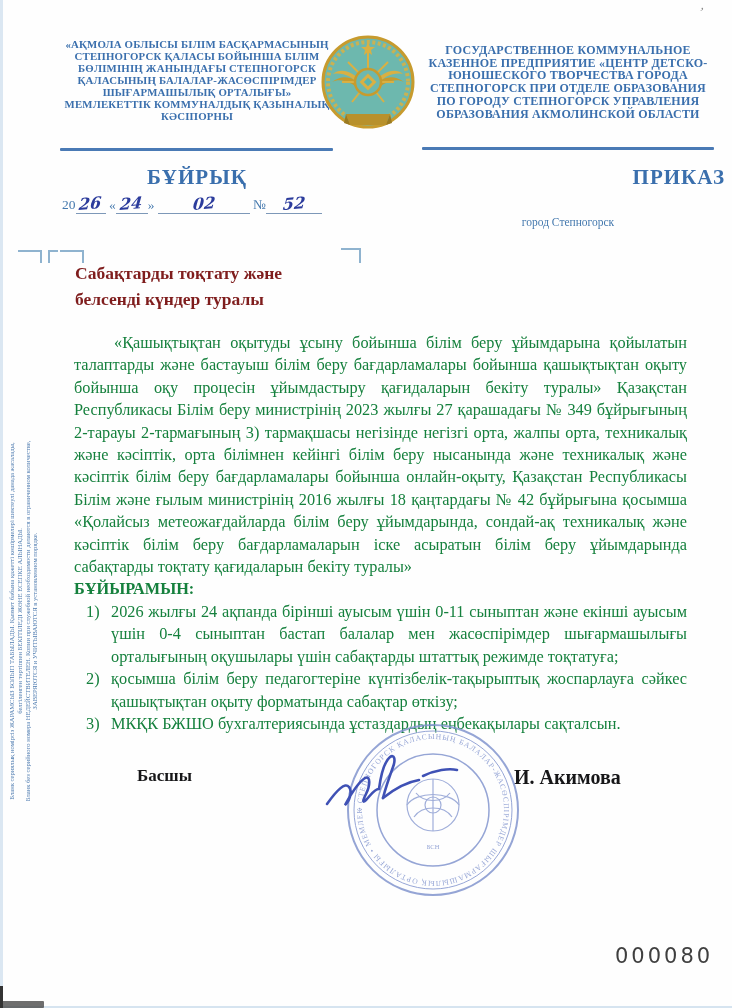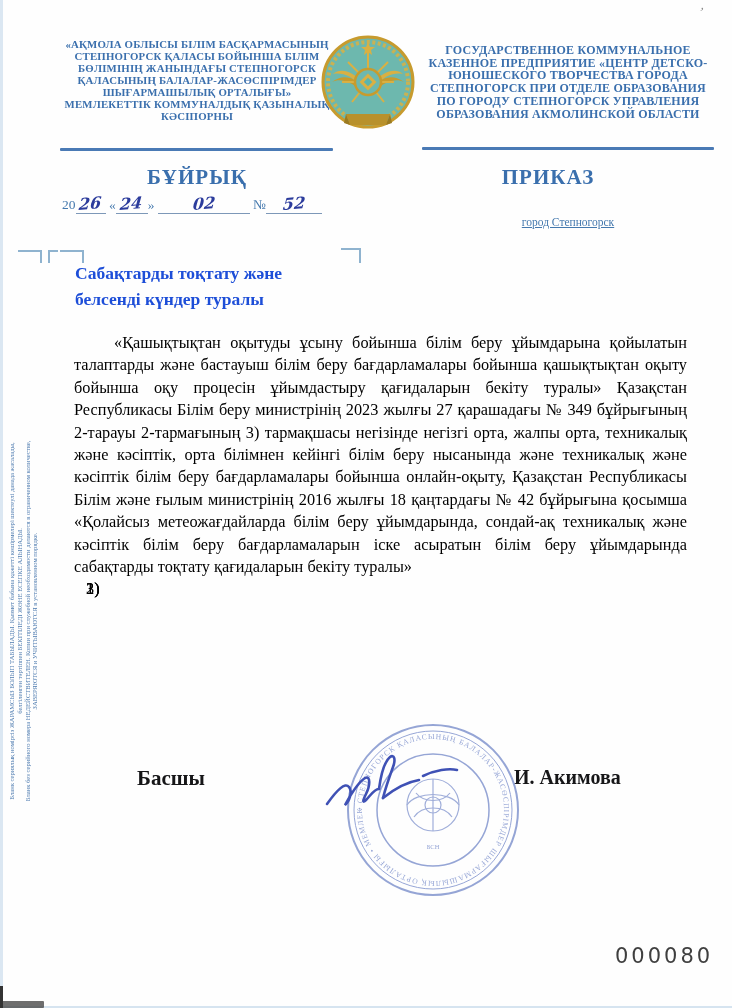--- a/index.html
+++ b/index.html
@@ -30,66 +30,66 @@
   .rule-left{left:60px;top:148px;width:273px;}
   .rule-right{left:422px;top:147px;width:292px;}
   .emblem{position:absolute;left:320px;top:26px;width:96px;height:114px;}
 
   
   .title-kk,.title-ru{
     position:absolute;top:165px;font-weight:bold;font-size:21px;
     color:#3a6fad;text-align:center;letter-spacing:1px;
   }
   .title-kk{left:62px;width:270px;}
-  .title-ru{left:404px;width:288px;}
+  .title-ru{left:437px;width:288px;text-align:right;}
 
   
   .date-row{
     position:absolute;left:62px;top:194px;width:280px;
     font-size:13.5px;color:#4579ae;white-space:nowrap;
   }
   .hw{
     font-family:"DejaVu Serif", serif;font-style:italic;font-weight:bold;
     color:#2c3c9c;font-size:16px;display:inline-block;
     transform:rotate(-5deg) skewX(-10deg);
   }
   .blank{display:inline-block;border-bottom:1px solid #7d98b8;text-align:center;}
   .b-year{min-width:30px;}
   .b-day{min-width:32px;}
   .b-month{min-width:92px;}
   .b-num{min-width:56px;}
   .place-kk{position:absolute;left:62px;top:221px;width:270px;text-align:center;font-size:11.5px;color:#4579ae;}
-  .place-ru{position:absolute;left:424px;top:216px;width:288px;text-align:center;font-size:11.5px;color:#4579ae;text-decoration:underline;}
+  .place-ru{position:absolute;left:424px;top:216px;width:288px;text-align:center;font-size:11.5px;color:#4579ae;}
 
   
   .cm{position:absolute;border-color:#8fb3cf;border-style:solid;border-width:0;}
   .cm1{left:18px;top:250px;width:22px;height:11px;border-top-width:2px;border-right-width:2px;}
   .cm2{left:48px;top:250px;width:8px;height:11px;border-top-width:2px;border-left-width:2px;}
   .cm3{left:60px;top:250px;width:22px;height:11px;border-top-width:2px;border-right-width:2px;}
   .cm4{left:341px;top:248px;width:18px;height:13px;border-top-width:2px;border-right-width:2px;}
 
   
   .subject{
     position:absolute;left:75px;top:260px;width:275px;
-    font-weight:bold;font-size:17.5px;line-height:26px;color:#1d4ed8;
+    font-weight:bold;font-size:17.5px;line-height:26px;color:#7f1d1d;
   }
 
   
   .body-block{
     position:absolute;left:74px;top:332px;width:613px;
-    font-size:16.3px;line-height:22.4px;text-align:justify;color:#000000;
+    font-size:16.3px;line-height:22.4px;text-align:justify;color:#15803d;
   }
   .body-par{text-indent:40px;margin:0;}
   .decree{font-weight:bold;margin:0;}
   .items{margin:0;}
   .item{position:relative;padding-left:37px;text-align:justify;}
   .item .marker{position:absolute;left:12px;}
 
   
-  .pos-title{position:absolute;left:137px;top:766px;font-weight:bold;font-size:21px;color:#161618;}
+  .pos-title{position:absolute;left:137px;top:766px;font-weight:bold;font-size:17px;color:#161618;}
   .signer{position:absolute;left:514px;top:766px;font-weight:bold;font-size:20px;color:#161618;}
   .sig-svg{position:absolute;left:323px;top:742px;z-index:3;}
   .stamp{position:absolute;left:344px;top:721px;width:178px;height:178px;color:#7f92cd;opacity:.82;z-index:1;}
 
   
   .serial{
     position:absolute;left:615px;top:944px;
     font-family:"DejaVu Sans", sans-serif;font-size:21px;font-weight:400;
     letter-spacing:3px;color:#3f3f3f;
   }
@@ -163,29 +163,33 @@
 
   <div class="cm cm1"></div>
   <div class="cm cm2"></div>
   <div class="cm cm3"></div>
   <div class="cm cm4"></div>
 
   <div class="subject">Сабақтарды тоқтату және белсенді күндер туралы</div>
 
   <div class="body-block">
     <p class="body-par">«Қашықтықтан оқытуды ұсыну бойынша білім беру ұйымдарына қойылатын талаптарды және бастауыш білім беру бағдарламалары бойынша қашықтықтан оқыту бойынша оқу процесін ұйымдастыру қағидаларын бекіту туралы» Қазақстан Республикасы Білім беру министрінің 2023 жылғы 27 қарашадағы № 349 бұйрығының 2-тарауы 2-тармағының 3) тармақшасы негізінде негізгі орта, жалпы орта, техникалық және кәсіптік, орта білімнен кейінгі білім беру нысанында және техникалық және кәсіптік білім беру бағдарламалары бойынша онлайн-оқыту, Қазақстан Республикасы Білім және ғылым министрінің 2016 жылғы 18 қаңтардағы № 42 бұйрығына қосымша «Қолайсыз метеожағдайларда білім беру ұйымдарында, сондай-ақ техникалық және кәсіптік білім беру бағдарламаларын іске асыратын білім беру ұйымдарында сабақтарды тоқтату қағидаларын бекіту туралы»</p>
+    <p class="decree">БҰЙЫРАМЫН:</p>
     <div class="items">
       <div class="item">
         <span class="marker">1)</span>
+        <span>2026 жылғы 24 ақпанда бірінші ауысым үшін 0-11 сыныптан және екінші ауысым үшін 0-4 сыныптан бастап балалар мен жасөспірімдер шығармашылығы орталығының оқушылары үшін сабақтарды штаттық режимде тоқтатуға;</span>
       </div>
       <div class="item">
         <span class="marker">2)</span>
+        <span>қосымша білім беру педагогтеріне күнтізбелік-тақырыптық жоспарлауға сәйкес қашықтықтан оқыту форматында сабақтар өткізу;</span>
       </div>
       <div class="item">
         <span class="marker">3)</span>
+        <span>МКҚК БЖШО бухгалтериясында ұстаздардың еңбекақылары сақталсын.</span>
       </div>
     </div>
   </div>
 
   <svg class="stamp" viewBox="0 0 178 178">
     <defs>
       <path id="ringPath" d="M89,89 m-71,0 a71,71 0 1,1 142,0 a71,71 0 1,1 -142,0"></path>
     </defs>
     <circle cx="89" cy="89" r="85" fill="none" stroke="currentColor" stroke-width="2"></circle>
     <circle cx="89" cy="89" r="79" fill="none" stroke="currentColor" stroke-width="1"></circle>

